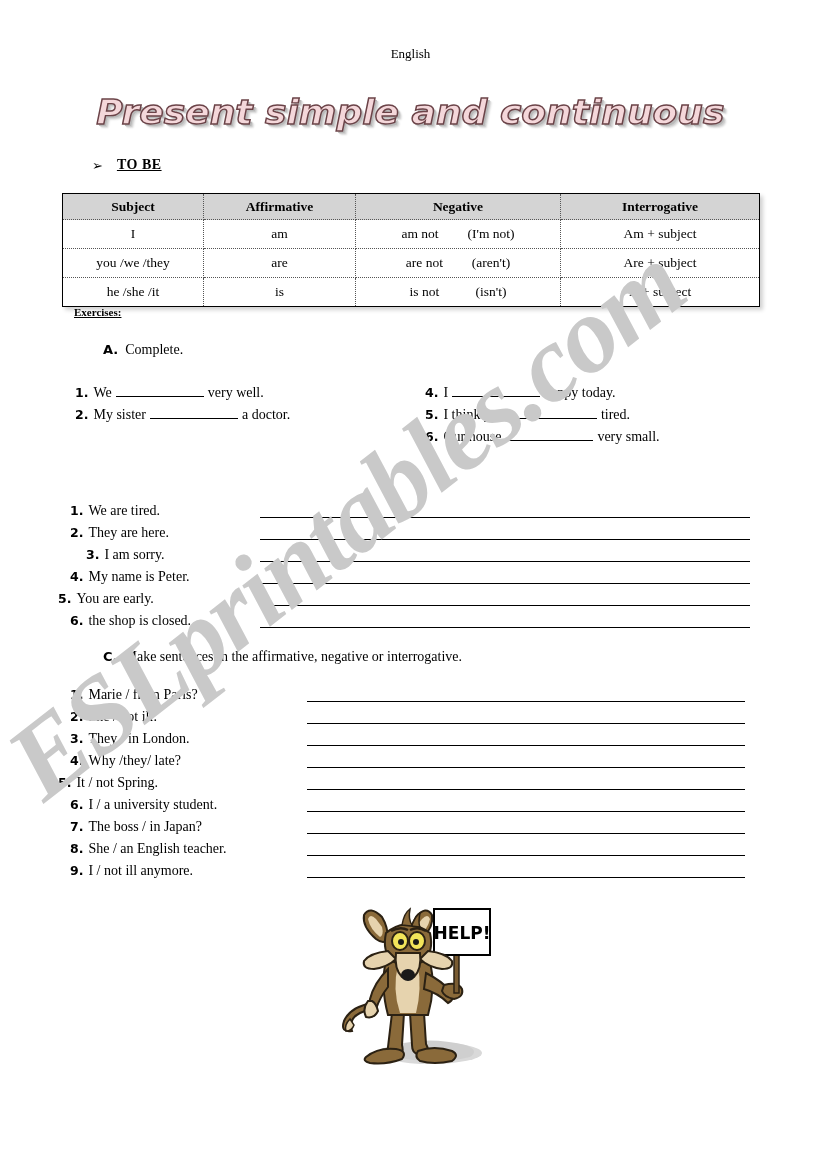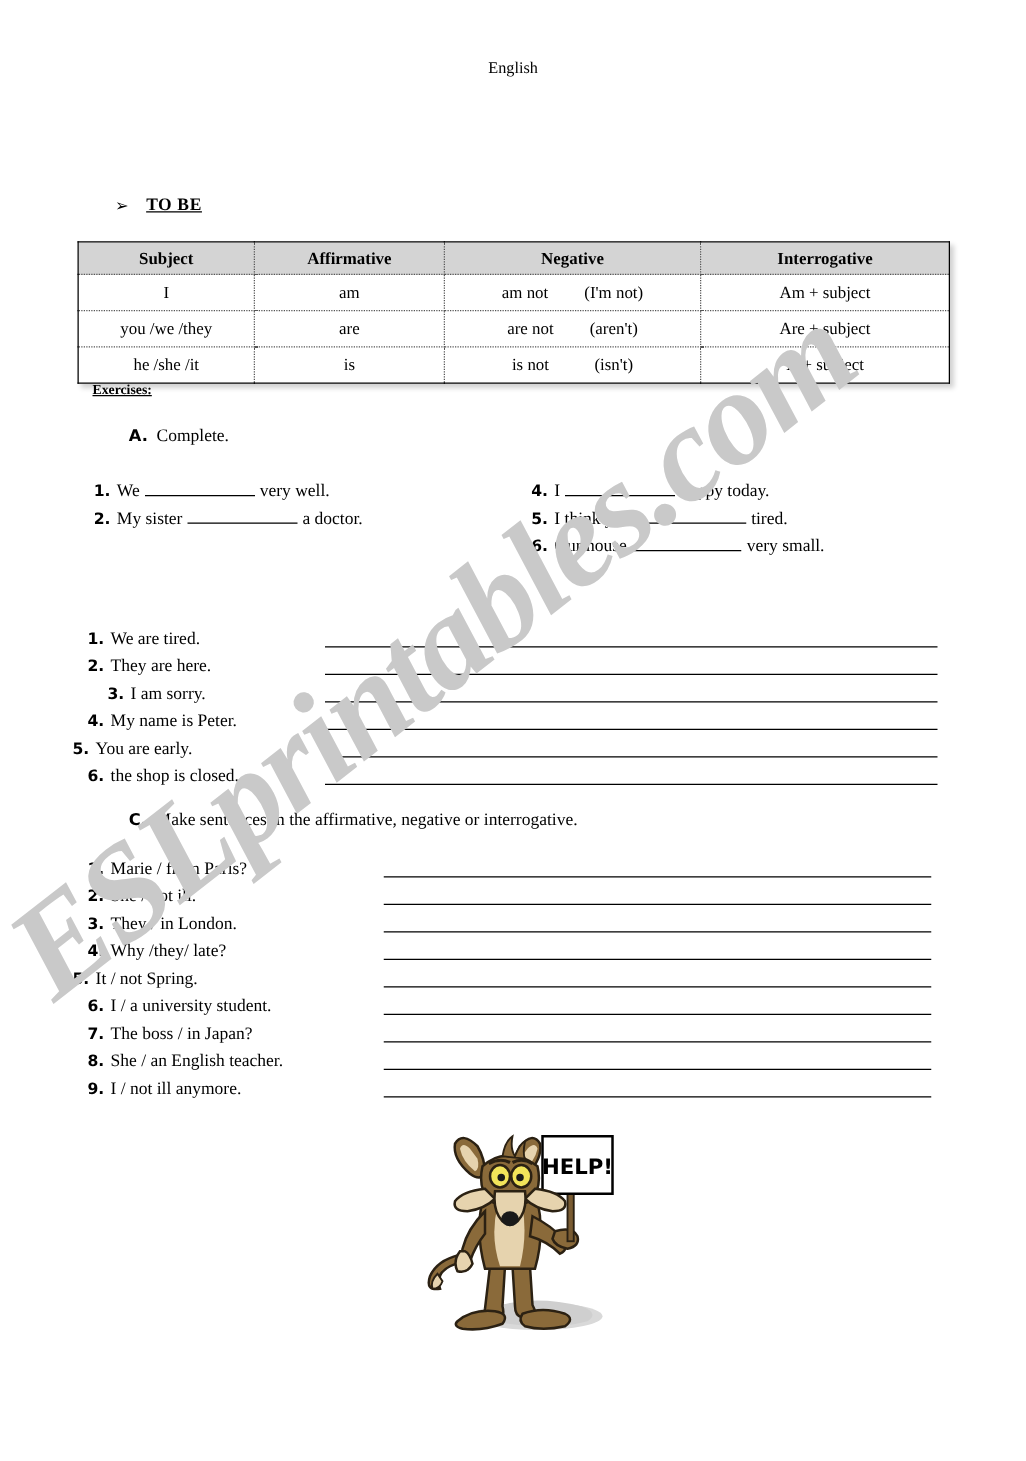--- a/index.html
+++ b/index.html
@@ -212,20 +212,23 @@
 <body>
 
 <div id="watermark">
   <div class="wm-text">ESLprintables.com</div>
 </div>
 
 <div id="page">
 
   <div id="header-label">English</div>
 
+  <div id="title-wrap">
+    <span id="title">Present simple and continuous</span>
+  </div>
 
   <div id="tobe-row">
     <span id="tobe-bullet">➢</span>
     <span id="tobe-label">TO BE</span>
   </div>
 
   <table id="tobe-table">
     <colgroup>
       <col class="c1">
         <col class="c2">

